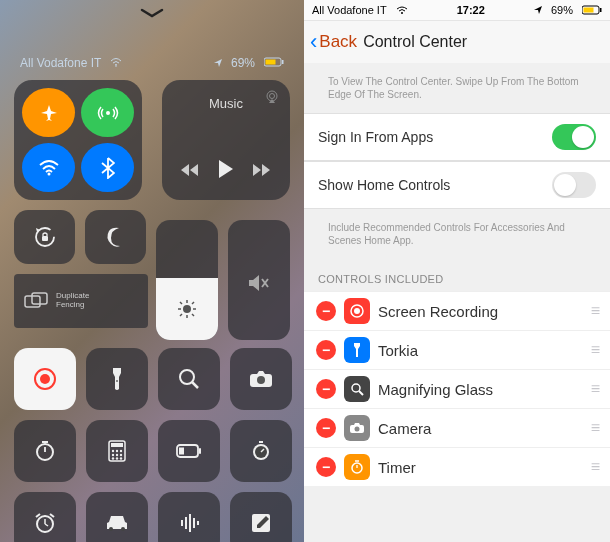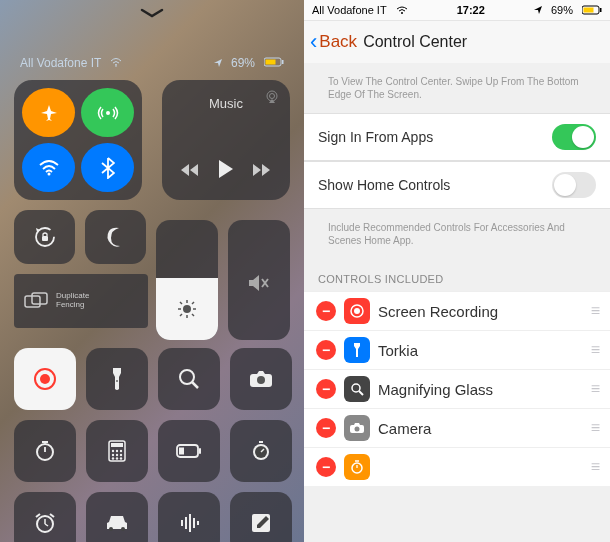--- a/index.html
+++ b/index.html
@@ -612,16 +612,17 @@
   </div>
   <div class="ctrl-row">
     <div class="minus-btn">−</div>
     <div class="app-icon ai-orange">
         <svg width="14" height="14" viewBox="0 0 14 14">
           <circle cx="7" cy="8" r="5" fill="none" stroke="#fff" stroke-width="1.5"></circle>
           <line x1="7" y1="8" x2="7" y2="5" stroke="#fff" stroke-width="1.3"></line>
           <line x1="5" y1="1" x2="9" y2="1" stroke="#fff" stroke-width="1.5"></line>
         </svg>
       </div>
+    <span class="ctrl-label">Timer</span>
     <span class="grip">≡</span>
   </div>
 
 </div>
 
 </body></html>

